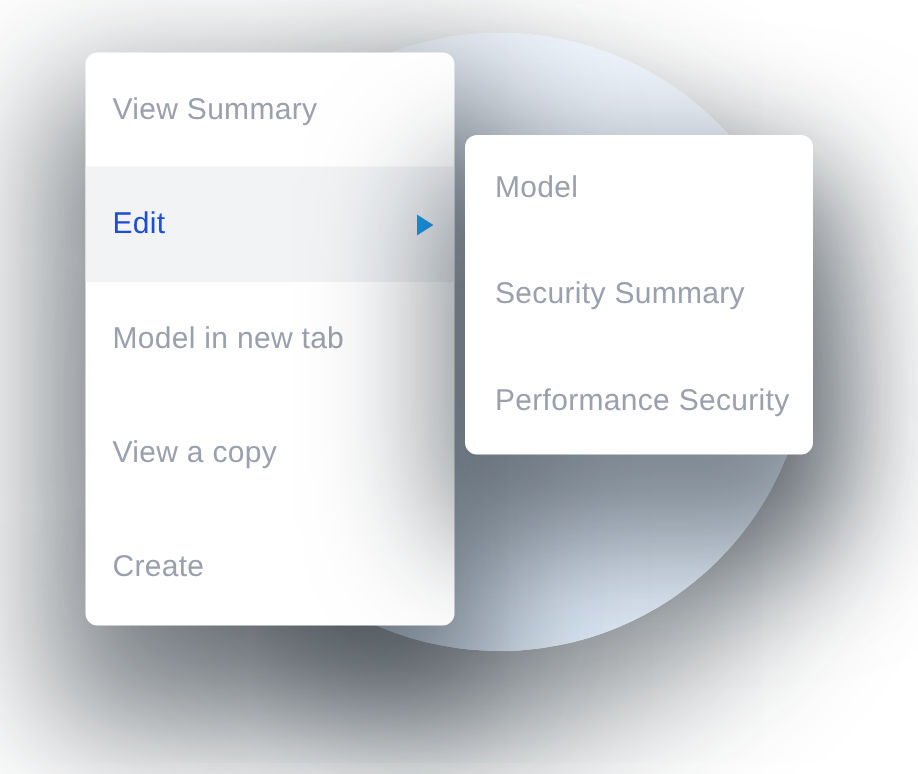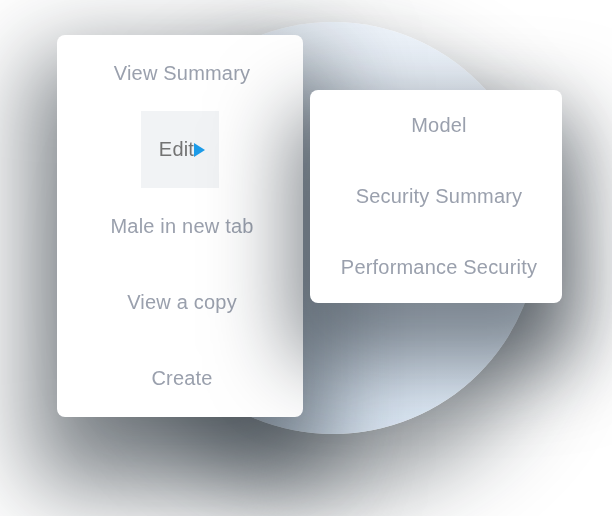--- a/index.html
+++ b/index.html
@@ -30,33 +30,32 @@
 
   
   .menu {
     position: absolute;
     background: #ffffff;
     border-radius: 8px;
     overflow: hidden;
     display: flex;
     flex-direction: column;
     z-index: 2;
-    align-items: center;
   }
   .main-menu {
     left: 57px;
     top: 35px;
     width: 246px;
     height: 382px;
     box-shadow: 0 45px 90px 25px rgba(15, 25, 35, 0.55);
   }
   .submenu {
     left: 310px;
     top: 90px;
-    width: 252px;
+    width: 232px;
     height: 213px;
     box-shadow: 0 40px 80px 20px rgba(15, 25, 35, 0.5);
     z-index: 3;
   }
 
   .menu-item {
     flex: 1;
     display: flex;
     align-items: center;
     padding: 0 14px 0 18px;
@@ -65,21 +64,21 @@
     color: #9aa0ad;
     cursor: pointer;
     white-space: nowrap;
     background: transparent;
   }
   .submenu .menu-item {
     padding-left: 20px;
   }
   .menu-item.highlighted {
     background: #f1f3f5;
-    color: #737373;
+    color: #1d4ed8;
   }
 
   .arrow-right {
     margin-left: auto;
     width: 0;
     height: 0;
     border-left: 11px solid #1d9ce9;
     border-top: 7px solid transparent;
     border-bottom: 7px solid transparent;
   }
@@ -91,21 +90,21 @@
 
 <div class="menu main-menu">
   <div class="menu-item">
     <span>View Summary</span>
   </div>
   <div class="menu-item highlighted">
     <span>Edit</span>
     <span class="arrow-right"></span>
   </div>
   <div class="menu-item">
-    <span>Male in new tab</span>
+    <span>Model in new tab</span>
   </div>
   <div class="menu-item">
     <span>View a copy</span>
   </div>
   <div class="menu-item">
     <span>Create</span>
   </div>
 </div>
 
 <div class="menu submenu">

